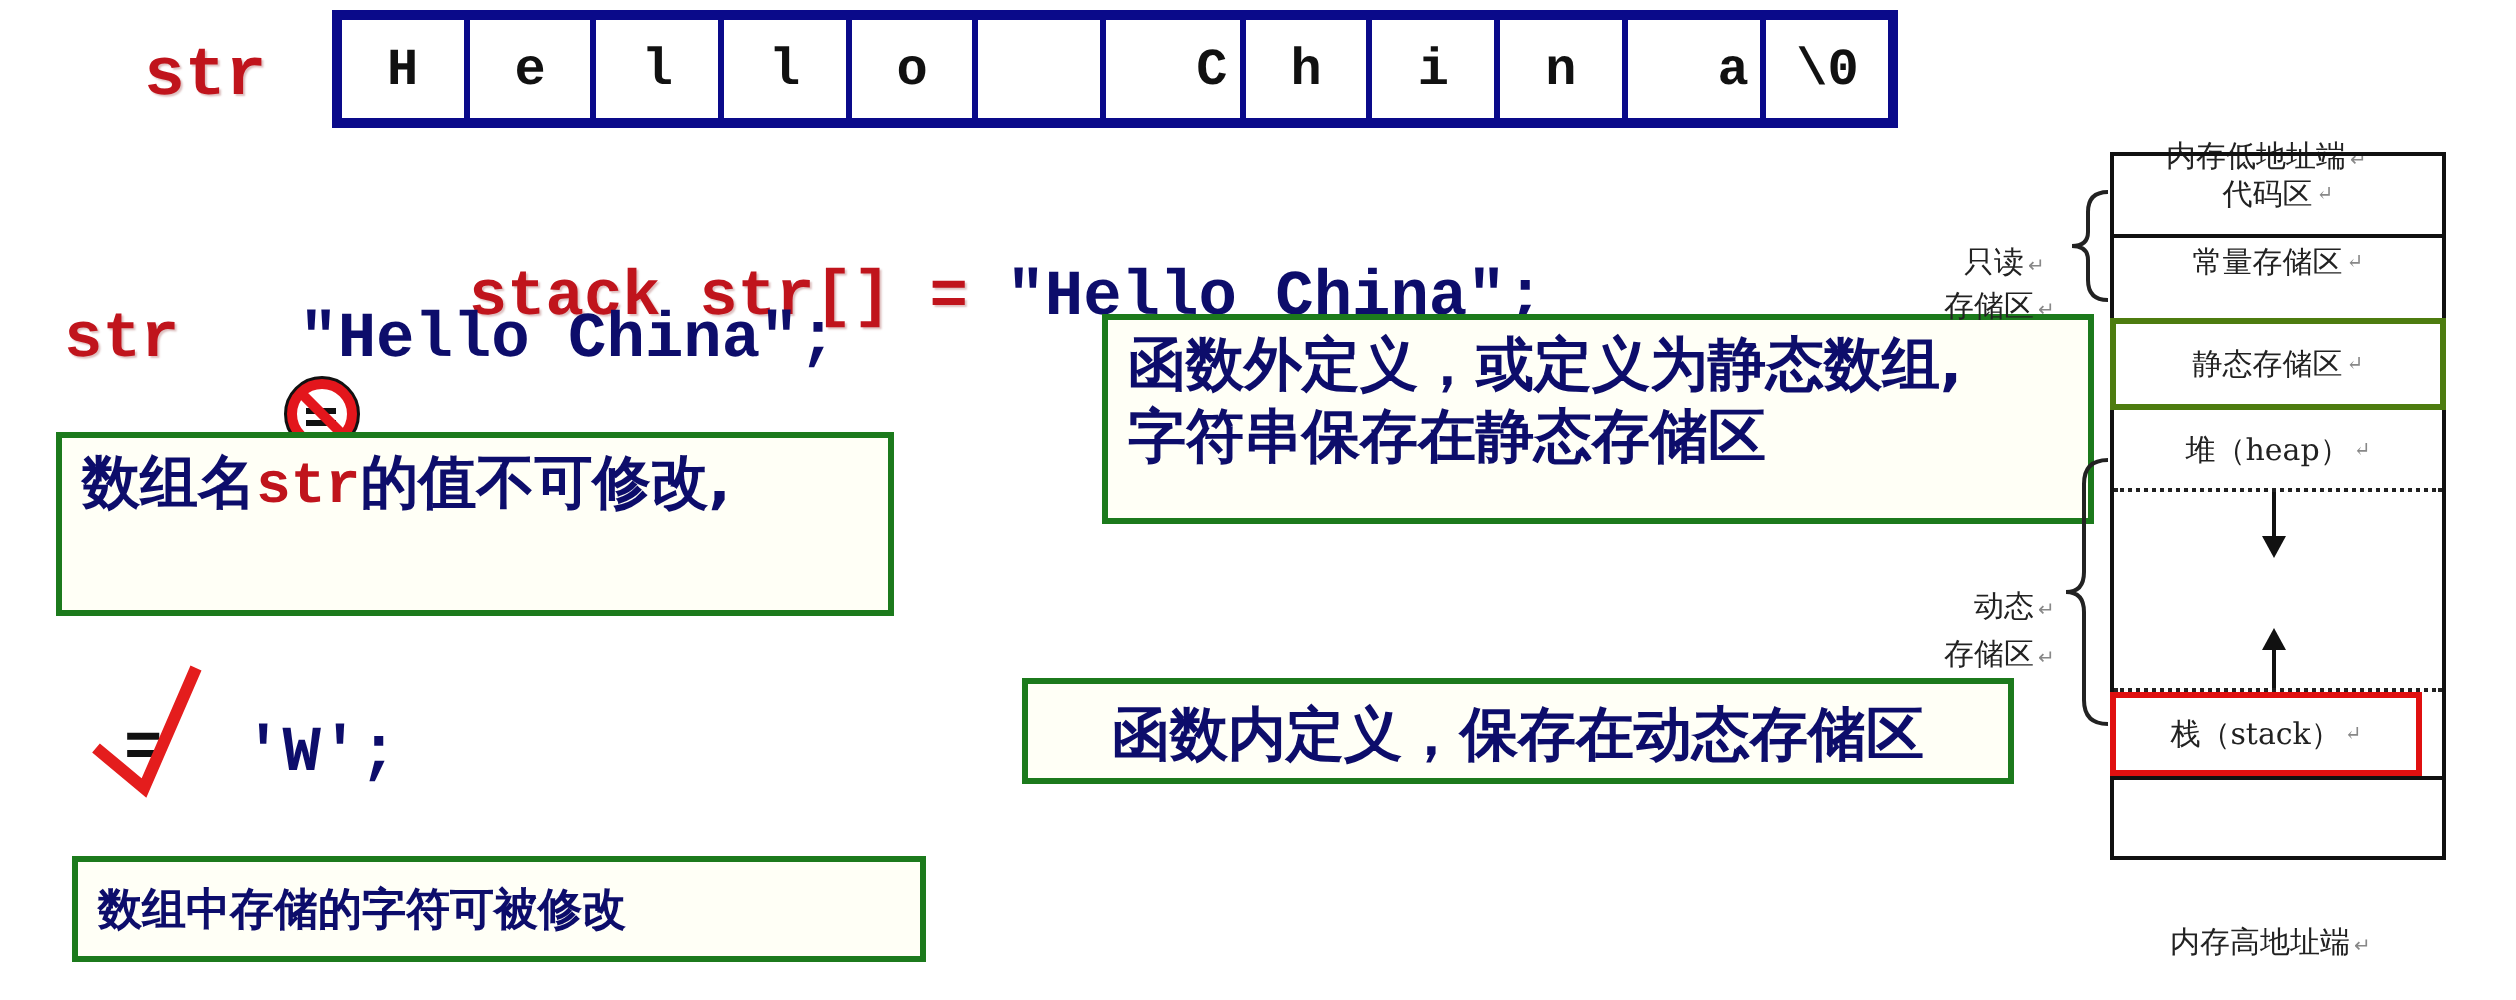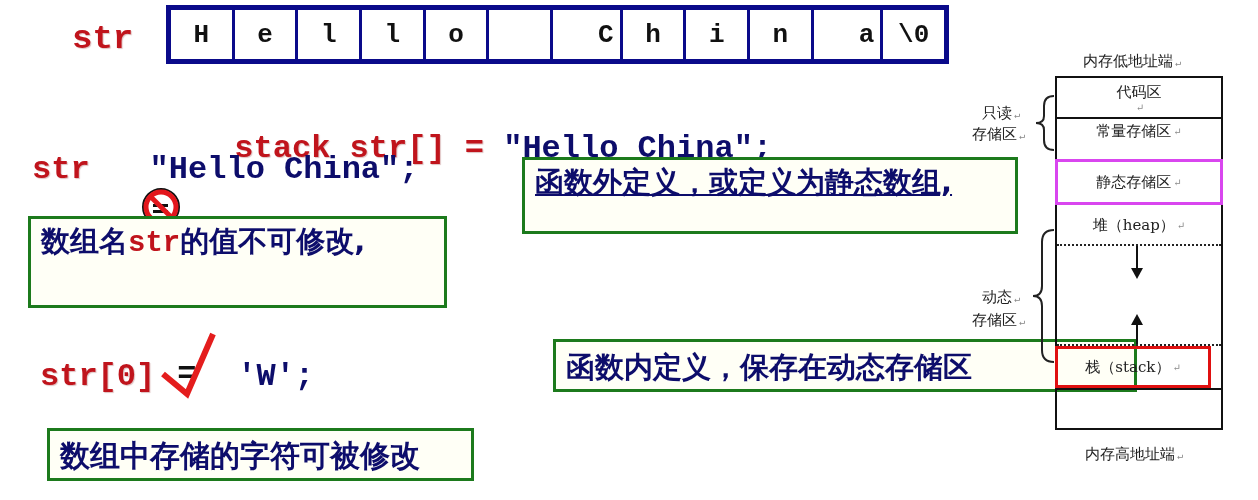--- a/index.html
+++ b/index.html
@@ -19,21 +19,21 @@
   .cell.right { justify-content: flex-end; padding-right: 6px; }
 
   .code-lg { font-size: 32px; white-space: pre; }
 
   
   .note { border: 3px solid #1c7a1c; background: #fffff6; color: #0d0d6b; font-weight: bold; font-size: 29px;
           line-height: 36px; padding: 4px 10px; font-family: "DejaVu Sans", sans-serif; }
   .note .inline-red { color: #c0141c; font-family: "Liberation Mono", "DejaVu Sans Mono", monospace; font-weight: bold; }
 
   
-  .mem-label { font-family: Liberation Mono, monospace; font-size: 15px; color: #222; white-space: nowrap; }
+  .mem-label { font-family: Liberation Sans, sans-serif; font-size: 15px; color: #222; white-space: nowrap; margin-top: 17px; }
   .mem-col { left: 1055px; top: 76px; width: 168px; height: 354px; border: 2px solid #111; }
   .mem-row { position: absolute; left: 0; width: 100%; display: flex; align-items: center; justify-content: center;
              font-family: "DejaVu Serif", serif; font-size: 15px; color: #222; }
   .ret { font-size: 10px; color: #888; margin-left: 2px; }
 </style>
 </head>
 <body>
 
 <div class="abs mono red" style="left:72px; top:20px; font-size:34px;">str</div>
 
@@ -68,53 +68,53 @@
     </svg>
   </span>
   <span class="mono navy">"Hello China";</span>
 </div>
 
 <div class="abs note" style="left:28px; top:216px; width:419px; height:92px;">
   <div><span>数组名</span><span class="inline-red">str</span><span>的值不可修改,</span></div>
 </div>
 
 <div class="abs code-lg" style="left:40px; top:356px; display:flex; align-items:center;">
-  <span class="mono red">str[0]</span>
   <span style="position:relative; display:inline-block; width:70px; height:40px;">
     <span class="mono black" style="position:absolute; left:22px; top:0;">=</span>
     <svg style="position:absolute; left:4px; top:-26px;" width="60" height="72" viewBox="0 0 60 72">
       <polyline points="4,44 28,64 54,4" fill="none" stroke="#e41d1d" stroke-width="6" stroke-linejoin="miter"></polyline>
     </svg>
   </span>
   <span class="mono navy" style="margin-left:12px;">'W';</span>
 </div>
 
-<div class="abs note" style="left:36px; top:428px; width:427px; height:53px; font-size:30px; line-height:42px;margin-left:11px;">数组中存储的字符可被修改</div>
+<div class="abs note" style="left:36px; top:428px; width:427px; height:53px; font-size:22px; line-height:42px;">数组中存储的字符可被修改</div>
 
-<div class="abs note" style="left:522px; top:157px; width:496px; height:77px;text-decoration:underline;">
+<div class="abs note" style="left:551px; top:157px; width:496px; height:105px;">
   <div>函数外定义，或定义为静态数组,</div>
+  <div>字符串保存在静态存储区</div>
 </div>
 
-<div class="abs note" style="left:553px; top:339px; width:584px; height:53px; line-height:42px;">函数内定义，保存在动态存储区</div>
+<div class="abs note" style="left:511px; top:339px; width:496px; height:53px; line-height:42px;text-align:center;">函数内定义，保存在动态存储区</div>
 
 <div class="abs mem-label" style="left:1083px; top:52px;"><span>内存低地址端</span><span class="ret">↵</span></div>
 
 <div class="abs mem-col">
 
-  <div class="mem-row" style="top:0; height:41px; border-bottom:2px solid #111;flex-direction:column;">
+  <div class="mem-row" style="top:0; height:41px; border-bottom:2px solid #111;">
     <span>代码区</span>
       <span class="ret">↵</span>
   </div>
 
   <div class="mem-row" style="top:41px; height:24px;">
     <span>常量存储区</span>
       <span class="ret">↵</span>
   </div>
 
-  <div class="mem-row" style="top:81px; left:-2px; width:168px; height:46px; border:3px solid #d946ef;">
+  <div class="mem-row" style="top:81px; left:-2px; width:168px; height:46px; border:3px solid #4d7c0f;">
     <span>静态存储区</span>
       <span class="ret">↵</span>
   </div>
 
   <div class="mem-row" style="top:128px; height:40px; border-bottom:2px dotted #222;text-align:center;">
     <span>堆（heap）</span>
       <span class="ret">↵</span>
   </div>
 
   <svg style="position:absolute; left:70px; top:168px;" width="20" height="34" viewBox="0 0 20 34">
@@ -139,19 +139,19 @@
 <div class="abs mem-label" style="left:1085px; top:445px;"><span>内存高地址端</span><span class="ret">↵</span></div>
 
 <div class="abs mem-label" style="left:982px; top:105px; line-height:20px;">
   <div><span>只读</span><span class="ret">↵</span></div>
   <div style="margin-left:-10px;"><span>存储区</span><span class="ret">↵</span></div>
 </div>
 <svg class="abs" style="left:1034px; top:94px;" width="22" height="58" viewBox="0 0 22 58">
   <path d="M20,2 Q10,2 10,12 L10,22 Q10,29 2,29 Q10,29 10,36 L10,46 Q10,56 20,56" fill="none" stroke="#222" stroke-width="2"></path>
 </svg>
 
-<div class="abs mem-label" style="left:972px; top:288px; text-align:left; line-height:22px;">
+<div class="abs mem-label" style="left:972px; top:276px; text-align:right; line-height:22px;">
   <div style="margin-left:10px;"><span>动态</span><span class="ret">↵</span></div>
   <div><span>存储区</span><span class="ret">↵</span></div>
 </div>
 <svg class="abs" style="left:1030px; top:228px;" width="26" height="136" viewBox="0 0 26 136">
   <path d="M24,2 Q12,2 12,14 L12,58 Q12,68 3,68 Q12,68 12,78 L12,122 Q12,134 24,134" fill="none" stroke="#222" stroke-width="2"></path>
 </svg>
 
 </body></html>

